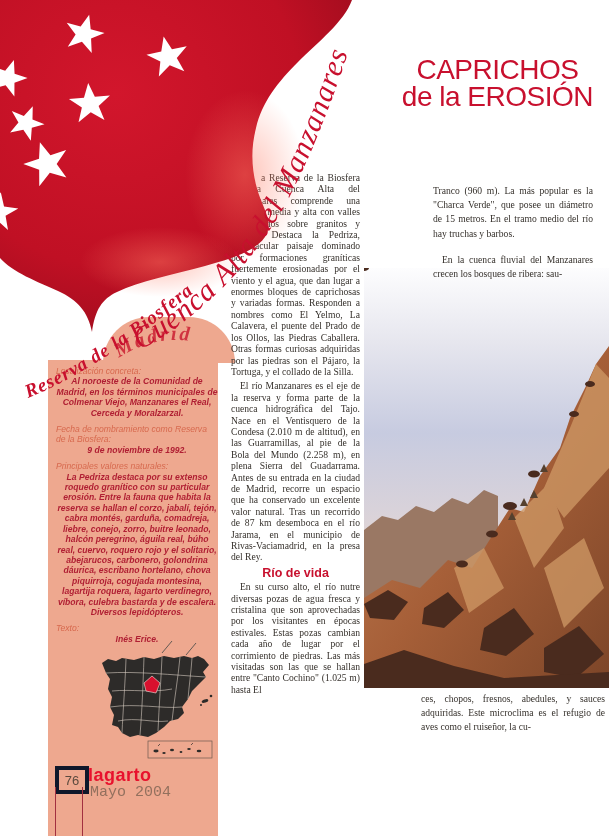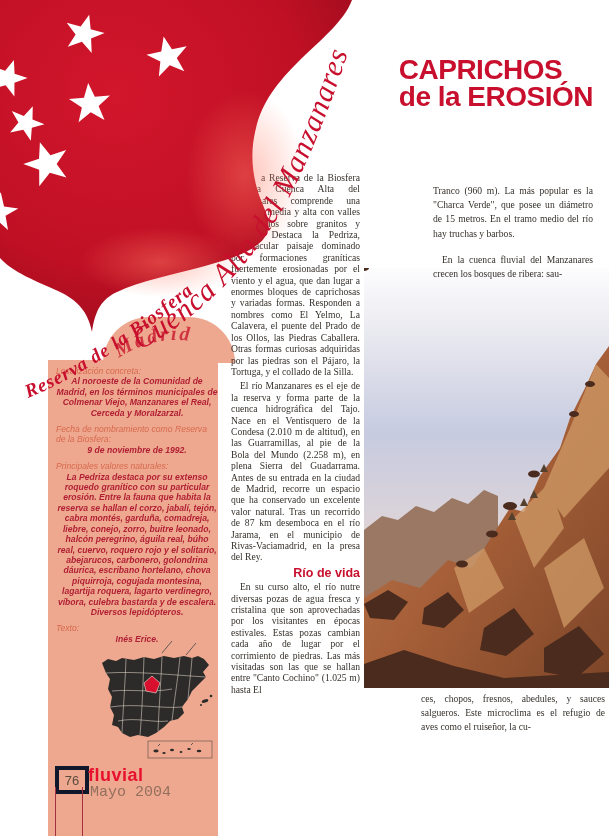--- a/index.html
+++ b/index.html
@@ -1,22 +1,22 @@
 <!DOCTYPE html>
 <html><head>
 <meta charset="utf-8">
 <style>
   html,body{margin:0;padding:0;background:#e8e8e8;}
   .page{position:relative;width:609px;height:836px;background:#ffffff;overflow:hidden;
         font-family:"Liberation Serif",serif;-webkit-font-smoothing:antialiased;}
   
   .flag-svg{position:absolute;left:0;top:0;z-index:3;pointer-events:none;}
   
-  .headline{position:absolute;top:56px;right:16px;text-align:left;z-index:2;
-            font-family:"Liberation Sans",sans-serif;font-weight:bold;
+  .headline{position:absolute;top:56px;right:16px;text-align:center;z-index:2;
+            font-family:"Liberation Sans",sans-serif;font-weight:normal;
             font-size:28px;line-height:27px;color:#c8102e;letter-spacing:-0.5px;}
   
   .sidebar-box{position:absolute;left:48px;top:360px;width:170px;height:476px;
                background:#eea88f;z-index:1;}
   .dome{position:absolute;left:103px;top:317px;width:132px;height:46px;
         background:#eea88f;border-radius:66px 66px 0 0;z-index:1;}
   .dome svg{position:absolute;left:0;top:0;}
   .sidebar-content{position:absolute;left:56px;top:366px;width:162px;z-index:2;
                    font-family:"Liberation Sans",sans-serif;font-size:8.6px;line-height:10.4px;}
   .sb-item{margin-bottom:6px;font-style:italic;}
@@ -39,21 +39,21 @@
   .body-text{font-size:9.6px;line-height:11.4px;color:#35302b;text-align:justify;}
   .col1{position:absolute;left:231px;top:172px;width:186px;z-index:2;}
   .col1 .photo-spacer{float:right;width:57px;height:422px;margin-top:94px;}
   .col1 p{margin:0 0 3px 0;}
   .p-indent{text-indent:9px;}
   .p-dropcap-indent{text-indent:30px;}
   .dropcap{position:absolute;left:224px;top:160px;z-index:2;
            font-family:"Liberation Serif",serif;font-style:italic;font-size:62px;
            line-height:62px;color:#e9a189;transform:rotate(-6deg);}
   .rio-heading{font-family:"Liberation Sans",sans-serif;font-weight:bold;font-size:12.5px;
-               color:#c8102e;margin:5px 0 2px 0;text-align:right;}
+               color:#c8102e;margin:5px 0 2px 0;text-align:center;}
   .col2-top{position:absolute;left:421px;top:172px;width:184px;z-index:2;line-height:14.2px;}
   .col2-top p{margin:12px;}
   .col2-bottom{position:absolute;left:421px;top:692px;width:184px;z-index:2;line-height:14.2px;}
   
   .photo{position:absolute;left:364px;top:268px;width:245px;height:420px;z-index:1;overflow:hidden;}
 </style>
 </head>
 <body>
 
 <div class="page">
@@ -175,21 +175,21 @@
           <path d="M99,104 L101,102" stroke="#2d2b29" stroke-width="0.7"></path>
         </g>
       </g>
     </svg>
   </div>
 
   <div class="pagenum-box">
     <span>76</span>
   </div>
   <div class="tall-box"></div>
-  <div class="mag-logo">fluvial</div>
+  <div class="mag-logo">lagarto</div>
   <div class="mag-date">Mayo 2004</div>
 
   <div class="photo">
     <svg width="245" height="420" viewBox="0 0 245 420" preserveAspectRatio="none">
       <defs>
         <linearGradient id="sky" x1="0" y1="0" x2="0" y2="1">
           <stop offset="0" stop-color="#fdfdfe"></stop>
           <stop offset="0.25" stop-color="#e6e6ee"></stop>
           <stop offset="0.55" stop-color="#c7cbe0"></stop>
           <stop offset="0.8" stop-color="#d8d2da"></stop>
@@ -248,16 +248,16 @@
     <div class="rio-heading">Río de vida</div>
     <p class="p-indent">En su curso alto, el río nutre diversas pozas de agua fresca y cristalina que son aprovechadas por los visitantes en épocas estivales. Estas pozas cambian cada año de lugar por el corrimiento de piedras. Las más visitadas son las que se hallan entre "Canto Cochino" (1.025 m) hasta El</p>
   </div>
 
   <div class="col2-top body-text">
     <p>Tranco (960 m). La más popular es la "Charca Verde", que posee un diámetro de 15 metros. En el tramo medio del río hay truchas y barbos.</p>
     <p class="p-indent">En la cuenca fluvial del Manzanares crecen los bosques de ribera: sau-</p>
   </div>
 
   <div class="col2-bottom body-text">
-    <p style="margin:0">ces, chopos, fresnos, abedules, y sauces salgueros. Este microclima es el refugio de aves como el ruiseñor, la cu-</p>
+    <p style="margin:0">ces, chopos, fresnos, abedules, y sauces adquiridas. Este microclima es el refugio de aves como el ruiseñor, la cu-</p>
   </div>
 
 </div>
 
 </body></html>

